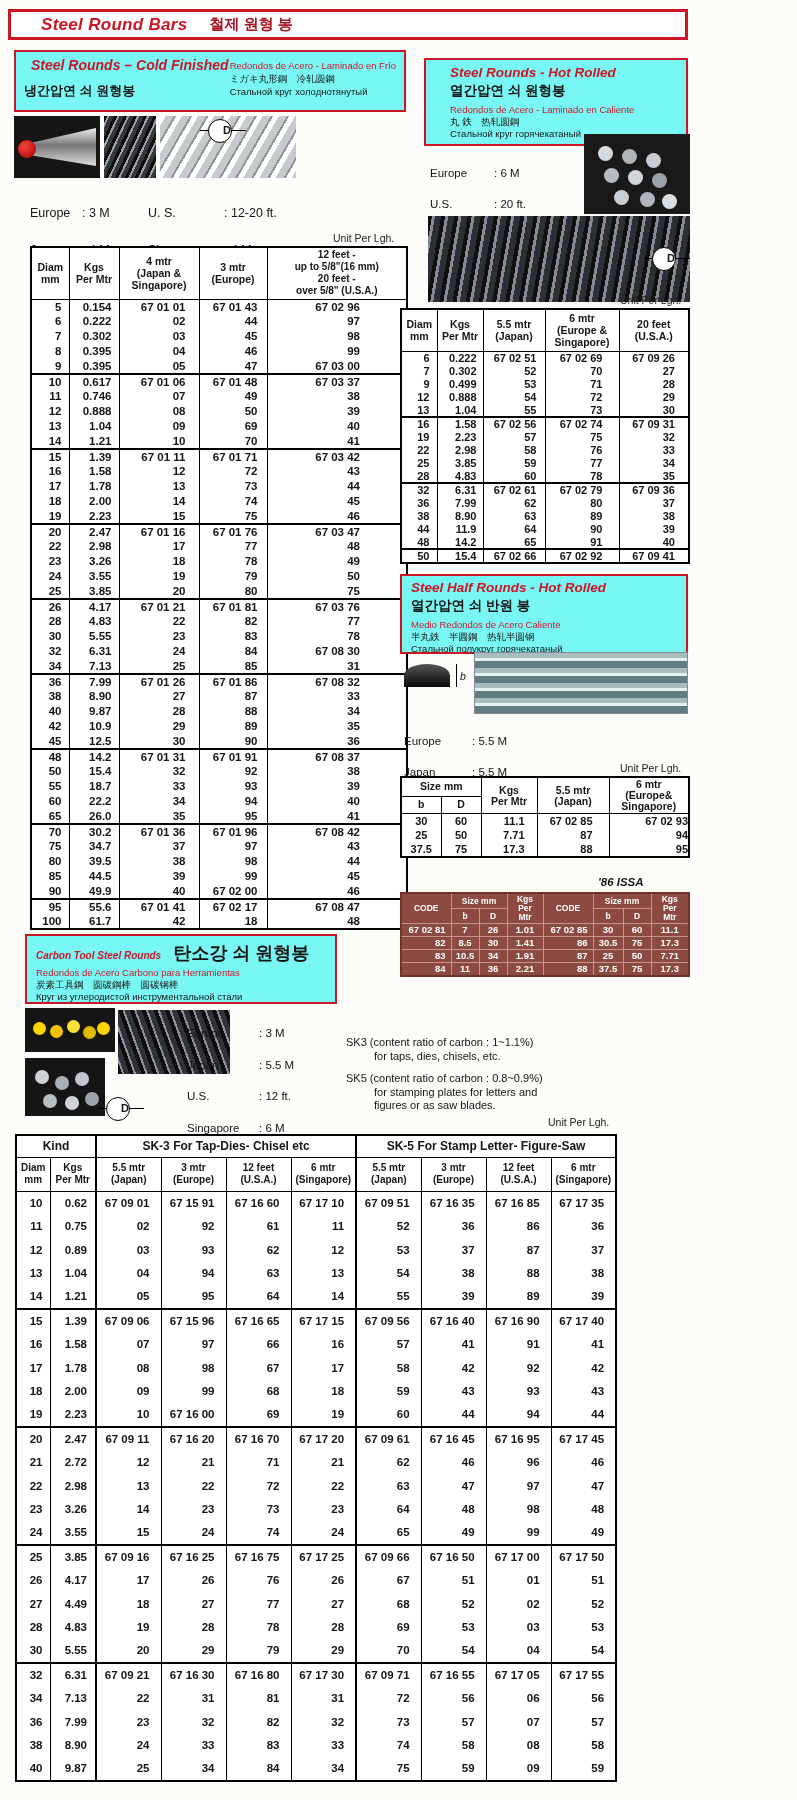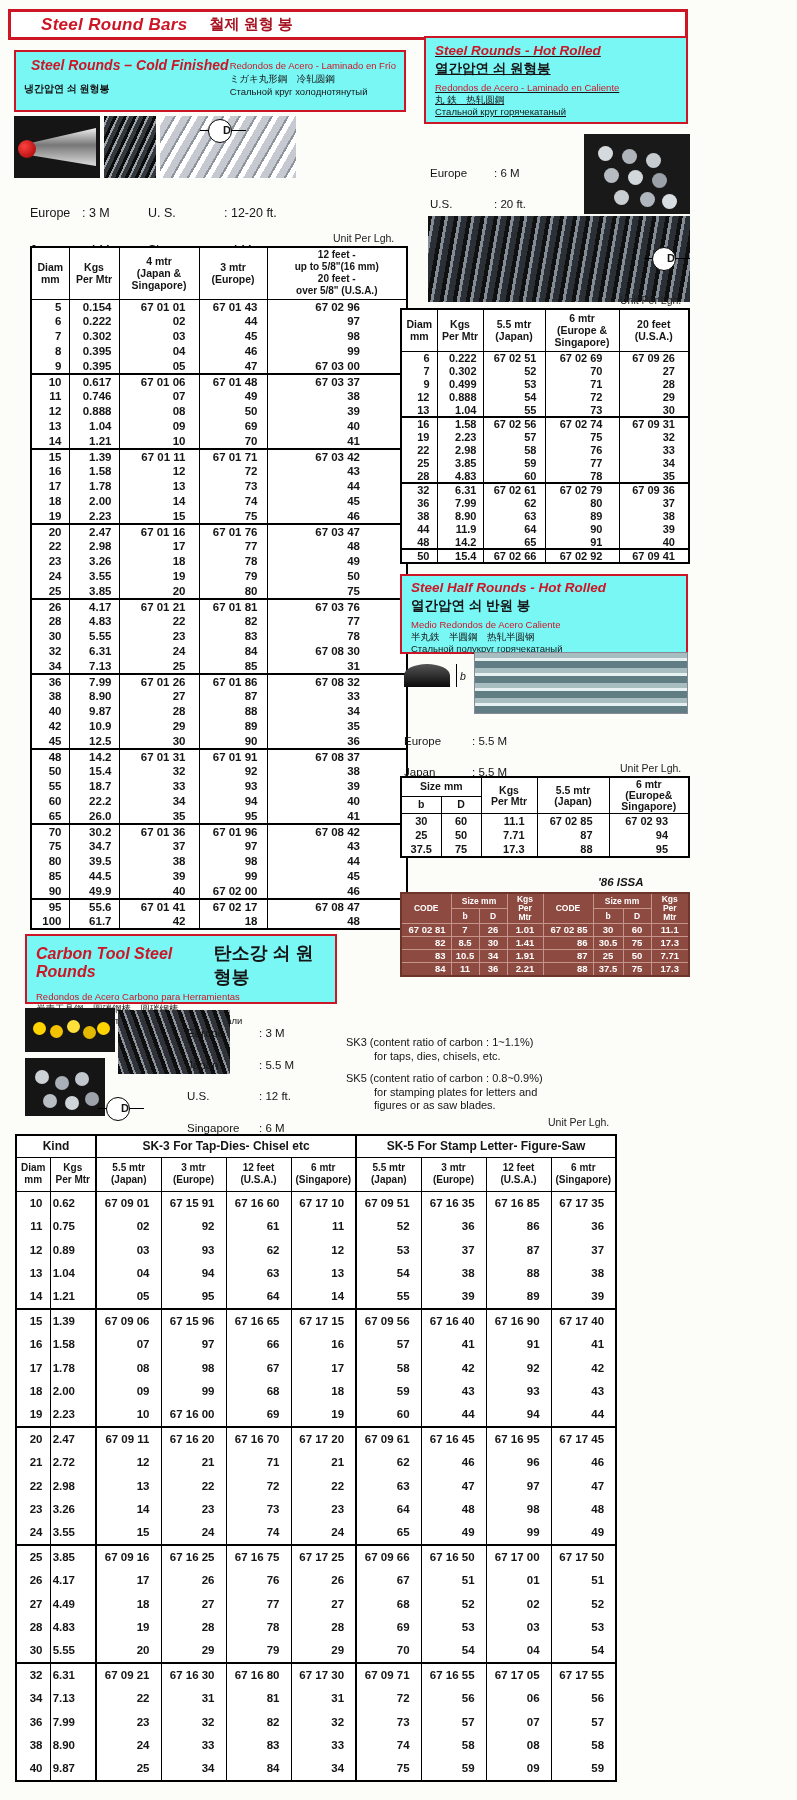--- a/index.html
+++ b/index.html
@@ -15,34 +15,34 @@
 
   
   .infobox { position:absolute; background:#79f7f5; border:2px solid #cc1626; }
   .ib-title { color:#cc1626; font-weight:bold; font-style:italic; }
   .ib-es { color:#cc1626; }
   .ib-ko { font-weight:bold; }
   .sm { font-size:9.5px; line-height:12px; }
 
   .box-cold { left:14px; top:50px; width:392px; height:62px; padding:5px 8px; display:flex; justify-content:space-between; }
   .box-cold .ib-title { font-size:14px;margin-left:7px; }
-  .box-cold .ib-ko { font-size:10px; margin-top:9px; }
+  .box-cold .ib-ko { font-size:13px; margin-top:9px; }
   .box-cold .col-r { font-size:9.5px; line-height:13px; padding-top:2px; }
 
-  .box-hot { left:424px; top:36px; width:264px; height:88px; padding:5px 9px;text-decoration:underline; }
+  .box-hot { left:424px; top:58px; width:264px; height:88px; padding:5px 24px; }
   .box-hot .ib-title { font-size:13.5px; }
   .box-hot .ib-ko { font-size:13.5px; margin:2px 0 4px; }
 
   .box-half { left:400px; top:574px; width:288px; height:80px; padding:4px 9px; }
   .box-half .ib-title { font-size:13.5px; }
   .box-half .ib-ko { font-size:13.5px; margin:2px 0 4px; }
 
   .box-carbon { left:25px; top:934px; width:312px; height:70px; padding:5px 9px; }
   .box-carbon .trow { display:flex; gap:12px; align-items:baseline; }
-  .box-carbon .ib-title { font-size:16px; }
+  .box-carbon .ib-title { font-size:10px; }
   .box-carbon .ib-ko { font-size:18px; }
   .box-carbon .ib-es { margin-top:2px; }
 
   
   .ph { position:absolute; background:#151515; }
   .ph-cone { left:14px; top:116px; width:86px; height:62px; }
   .cone { position:absolute; left:12px; top:12px; width:70px; height:38px;
           background:linear-gradient(180deg,#eee,#777 45%,#ddd);
           clip-path:polygon(0 42%, 100% 0, 100% 100%, 0 70%); }
   .cone-end { position:absolute; left:4px; top:24px; width:18px; height:18px; border-radius:50%;
@@ -132,34 +132,34 @@
   .t-hot td:nth-child(5){ padding-right:13px; }
 
   .t-halft { left:400px; top:776px; width:290px; font-size:11px; }
   .t-halft th { font-size:10.5px; line-height:11px; }
   .t-halft thead tr:first-child th { height:16px; }
   .t-halft thead tr:last-child th { height:14px; }
   .t-halft td { height:14.5px; text-align:right; }
   .t-halft td:nth-child(1),.t-halft td:nth-child(2){ text-align:center; }
   .t-halft td:nth-child(3){ padding-right:12px; }
   .t-halft td:nth-child(4){ padding-right:16px; }
-  .t-halft td:nth-child(5){ padding-right:20px; }
+  .t-halft td:nth-child(5){ }
 
   .t-issa { left:400px; top:892px; width:290px; background:#8d4a40; color:#fff; border:2px solid #6d342c; font-size:9.5px; }
   .t-issa th,.t-issa td { border:1px solid #c5948b; font-weight:bold; }
   .t-issa th { font-size:8.5px; line-height:9px; text-align:center; vertical-align:middle; white-space:pre-line; padding:1px 0; }
   .t-issa td { height:13px; text-align:center; white-space:nowrap; line-height:1; }
   .t-issa td:nth-child(1),.t-issa td:nth-child(5){ text-align:right; padding-right:5px; }
 
   .t-bot { left:15px; top:1134px; width:602px; font-size:11.5px; }
   .t-bot thead tr:first-child th { height:22px; font-size:12px; }
   .t-bot thead tr:last-child th { height:34px; font-size:10px; line-height:12px; }
   .t-bot td { height:23.6px; text-align:right; }
   .t-bot td:nth-child(1){ padding-right:7px; }
-  .t-bot td:nth-child(2){ padding-right:20px; }
+  .t-bot td:nth-child(2){ padding-right:8px; }
   .t-bot td:nth-child(n+3){ padding-right:11px; }
   .t-bot td:nth-child(3),.t-bot thead tr:last-child th:nth-child(3),
   .t-bot thead tr:first-child th:nth-child(2) { border-left:2px solid #000; }
   .t-bot td:nth-child(7),.t-bot thead tr:last-child th:nth-child(7),
   .t-bot thead tr:first-child th:nth-child(3) { border-left:2px solid #000; }
 </style>
 </head>
 <body>
 
 <div id="page">

